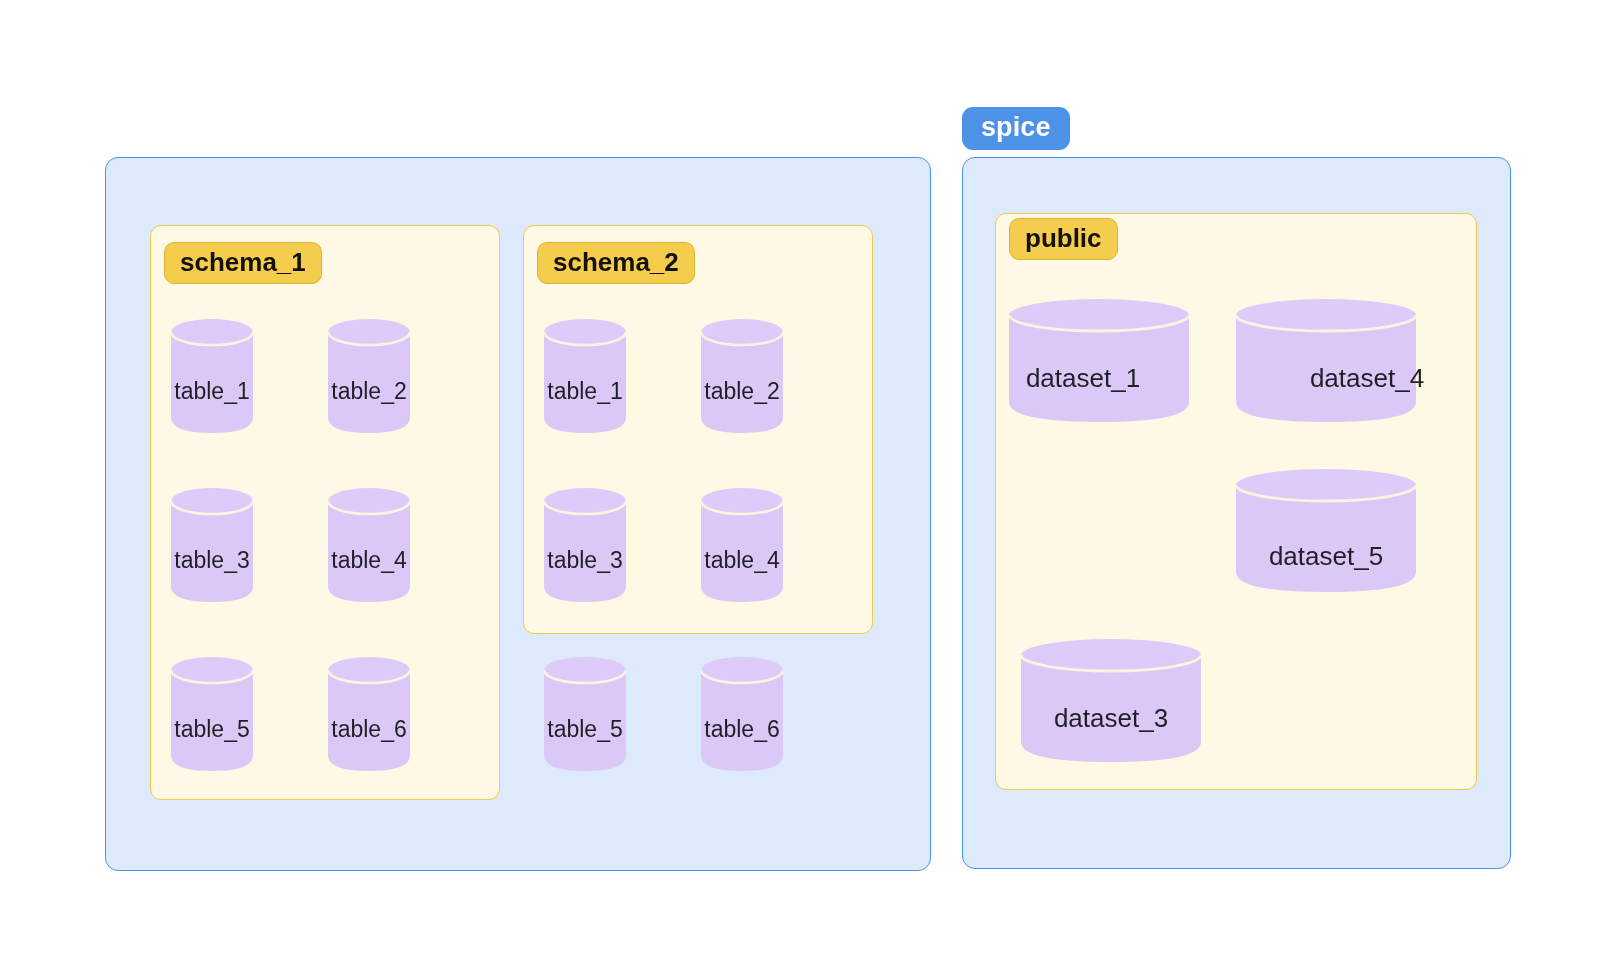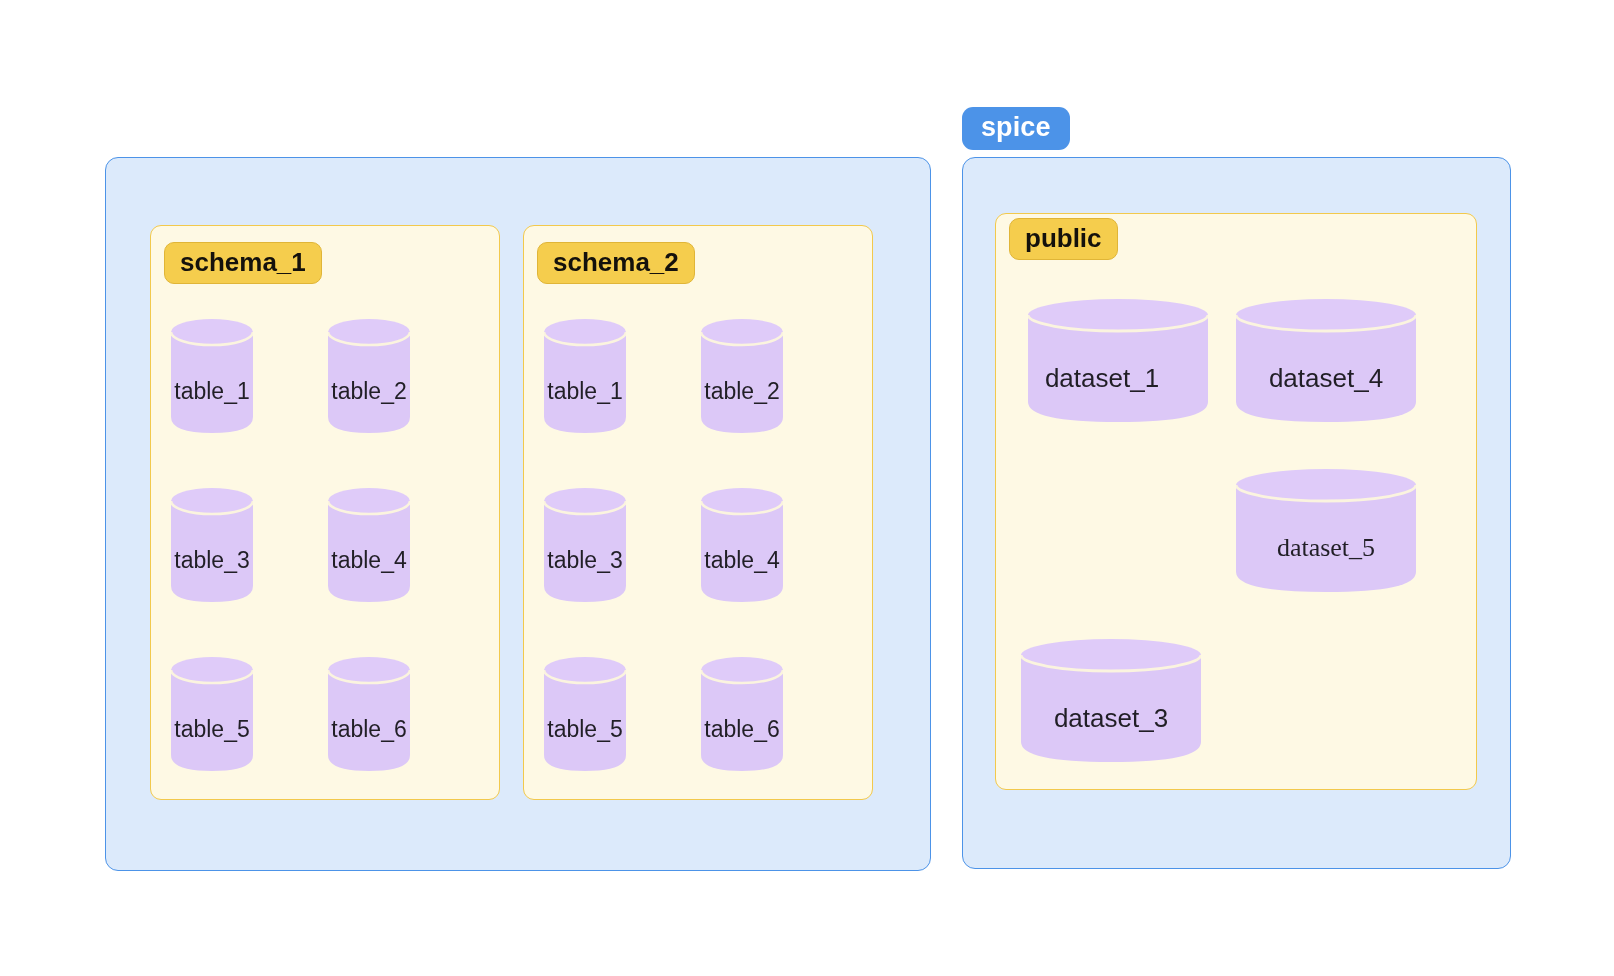--- a/index.html
+++ b/index.html
@@ -148,21 +148,21 @@
       <div class="cyl" style="left:177px; top:430px; width:82px; height:115px;">
         <svg width="82" height="115" viewBox="0 0 82 115">
           <path d="M0,14 L0,99 Q0,115 41,115 Q82,115 82,99 L82,14 Z" fill="#DCC8F7"></path>
           <ellipse cx="41" cy="14" rx="41" ry="13" fill="#DFCBF9"></ellipse>
           <path d="M0,14 A41,13 0 0 0 82,14" fill="none" stroke="#FBF4DF" stroke-width="2.6"></path>
         </svg>
         <span class="cyl-label" style="top:60px;">table_6</span>
       </div>
     </div>
 
-    <div class="schema-box" style="left:418px; top:118px; width:350px; height:575px;">
+    <div class="schema-box" style="left:418px; top:118px; width:350px; height:409px;">
       <div class="schema-badge" style="left:13px; top:16px;">schema_2</div>
 
       <div class="cyl" style="left:20px; top:92px; width:82px; height:115px;">
         <svg width="82" height="115" viewBox="0 0 82 115">
           <path d="M0,14 L0,99 Q0,115 41,115 Q82,115 82,99 L82,14 Z" fill="#DCC8F7"></path>
           <ellipse cx="41" cy="14" rx="41" ry="13" fill="#DFCBF9"></ellipse>
           <path d="M0,14 A41,13 0 0 0 82,14" fill="none" stroke="#FBF4DF" stroke-width="2.6"></path>
         </svg>
         <span class="cyl-label" style="top:60px;">table_1</span>
       </div>
@@ -213,44 +213,44 @@
 
   <div class="catalog-group" style="left:962px; top:107px; width:549px; height:762px;">
 
     <div class="catalog-badge">spice</div>
 
     <div class="catalog-body" style="left:0px; top:50px; width:549px; height:712px;"></div>
 
     <div class="schema-box" style="left:33px; top:106px; width:482px; height:577px;">
       <div class="schema-badge" style="left:13px; top:4px;">public</div>
 
-      <div class="cyl" style="left:32px; top:84px; width:148px; height:124px;">
+      <div class="cyl" style="left:13px; top:84px; width:148px; height:124px;">
         <svg width="180" height="124" viewBox="0 0 180 124">
           <path d="M0,17 L0,104 Q0,124 90,124 Q180,124 180,104 L180,17 Z" fill="#DCC8F7"></path>
           <ellipse cx="90" cy="17" rx="90" ry="16" fill="#DFCBF9"></ellipse>
           <path d="M0,17 A90,16 0 0 0 180,17" fill="none" stroke="#FBF4DF" stroke-width="2.8"></path>
         </svg>
         <span class="cyl-label wide" style="top:65px;">dataset_1</span>
       </div>
       <div class="cyl" style="left:240px; top:84px; width:180px; height:124px;">
         <svg width="180" height="124" viewBox="0 0 180 124">
           <path d="M0,17 L0,104 Q0,124 90,124 Q180,124 180,104 L180,17 Z" fill="#DCC8F7"></path>
           <ellipse cx="90" cy="17" rx="90" ry="16" fill="#DFCBF9"></ellipse>
           <path d="M0,17 A90,16 0 0 0 180,17" fill="none" stroke="#FBF4DF" stroke-width="2.8"></path>
         </svg>
-        <span class="cyl-label wide" style="top:65px;">dataset_4</span>
+        <span class="cyl-label wide" style="top:65px;padding-left:41px;">dataset_4</span>
       </div>
 
       <div class="cyl" style="left:240px; top:254px; width:180px; height:124px;">
         <svg width="180" height="124" viewBox="0 0 180 124">
           <path d="M0,17 L0,104 Q0,124 90,124 Q180,124 180,104 L180,17 Z" fill="#DCC8F7"></path>
           <ellipse cx="90" cy="17" rx="90" ry="16" fill="#DFCBF9"></ellipse>
           <path d="M0,17 A90,16 0 0 0 180,17" fill="none" stroke="#FBF4DF" stroke-width="2.8"></path>
         </svg>
-        <span class="cyl-label wide" style="top:65px;font-family:Liberation Serif, serif;">dataset_5</span>
+        <span class="cyl-label wide" style="top:73px;">dataset_5</span>
       </div>
 
       <div class="cyl" style="left:25px; top:424px; width:180px; height:124px;">
         <svg width="180" height="124" viewBox="0 0 180 124">
           <path d="M0,17 L0,104 Q0,124 90,124 Q180,124 180,104 L180,17 Z" fill="#DCC8F7"></path>
           <ellipse cx="90" cy="17" rx="90" ry="16" fill="#DFCBF9"></ellipse>
           <path d="M0,17 A90,16 0 0 0 180,17" fill="none" stroke="#FBF4DF" stroke-width="2.8"></path>
         </svg>
         <span class="cyl-label wide" style="top:65px;">dataset_3</span>
       </div>

